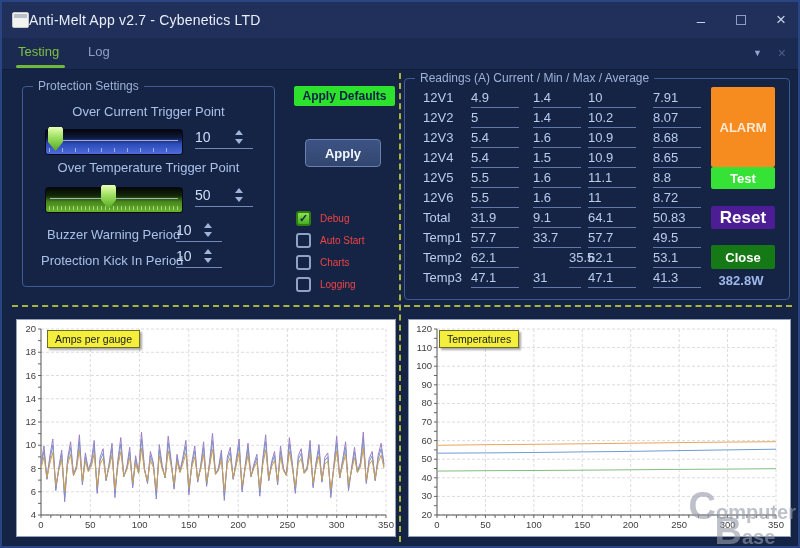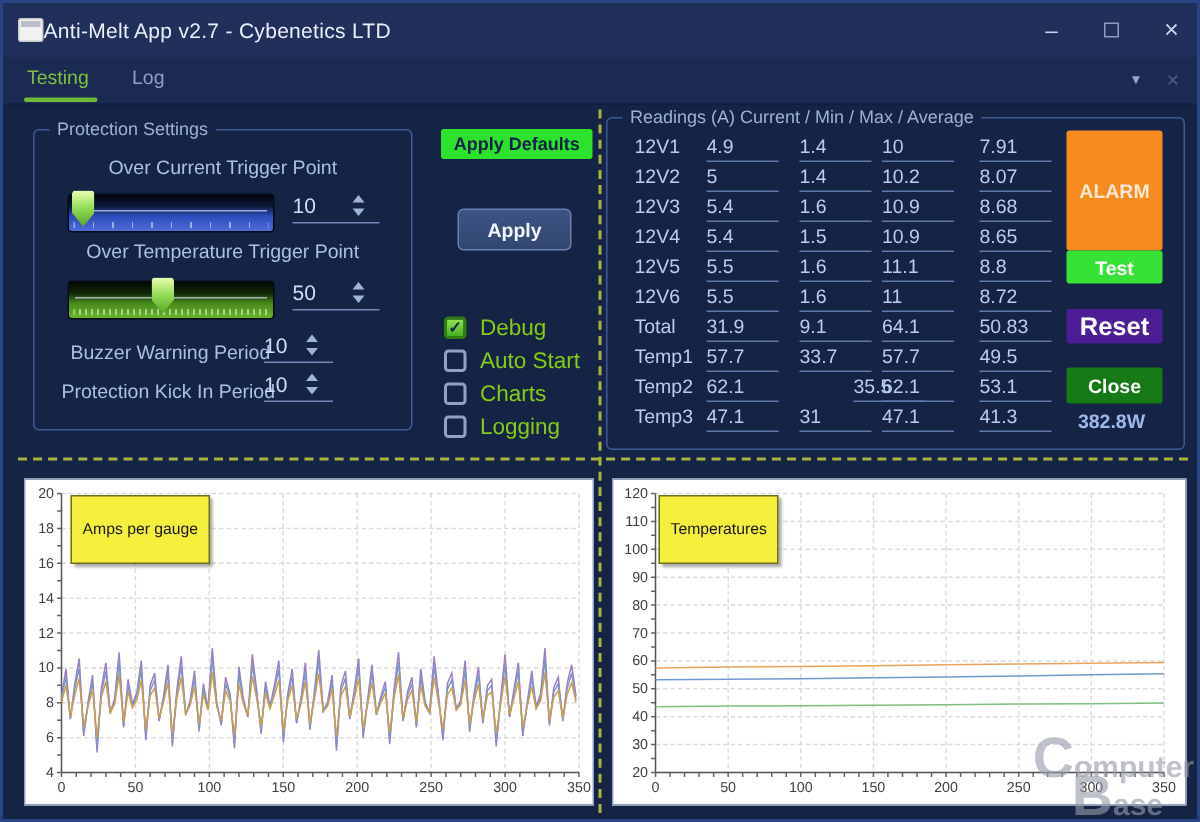--- a/index.html
+++ b/index.html
@@ -71,21 +71,21 @@
   #btn-apply { position:absolute; left:303px; top:137px; width:76px; height:28px;
     background:linear-gradient(180deg,#3d5384 0%,#32476f 100%); color:#f2f6ff;
     font-weight:bold; font-size:13px; border:1px solid #6b80b0; border-radius:4px; }
   #checkbox-list { position:absolute; left:294px; top:205px; }
   .cb-row { display:flex; align-items:center; height:22px; cursor:default; }
   .cb-box { width:15px; height:15px; border:2px solid #8fa3c8; border-radius:3px;
     margin-right:9px; display:flex; align-items:center; justify-content:center;
     font-size:11px; font-weight:bold; color:#12294f; }
   .cb-box.checked { background:linear-gradient(180deg,#90e24c 0%,#44b022 100%);
     border-color:#2e7e12; }
-  .cb-label { color:#84cc16; font-size:15px; }
+  .cb-label { color:#ef4444; font-size:10px; }
   
   #gb-readings { left:402px; top:76px; width:386px; height:222px; }
   #readings-rows { position:absolute; left:0; top:11px; width:100%; }
   .r-row { position:relative; height:20px; }
   .r-label { position:absolute; left:18px; width:46px; color:#b9cdf0;
     font-size:13px; }
   .r-cell { position:absolute; width:48px; color:#b9cdf0; font-size:13px;
     border-bottom:1px solid #5f79ab; height:18px; }
   .side-btn { position:absolute; left:306px; width:64px; border:none;
     border-radius:2px; font-weight:bold; display:flex; align-items:center;
@@ -107,21 +107,21 @@
   #splitter-v { position:absolute; left:397px; top:71px; width:0; height:469px;
     border-left:2px dashed #a9b43f; }
   
   .chart { position:absolute; top:317px; height:218px; background:#ffffff;
     border:1px solid #93a1bd; }
   #chart-amps { left:14px; width:380px; }
   #chart-temps { left:406px; width:383px; }
   .chart svg { display:block; }
   .chart-badge { position:absolute; left:30px; top:10px; background:#f3ef3c;
     border:1px solid #6e6e1e; box-shadow:2px 2px 2px rgba(0,0,0,.35);
-    font-size:10.5px; color:#1a1a1a; padding:16px 7px; white-space:nowrap; }
+    font-size:10.5px; color:#1a1a1a; padding:2px 7px; white-space:nowrap; }
   
   #watermark { position:absolute; right:2px; bottom:0px; z-index:60;
     color:rgba(150,155,170,.62); font-weight:bold; line-height:.8;
     pointer-events:none; }
   #watermark .wm-line { font-size:20px; }
   #watermark .wm-line::first-letter { font-size:38px; }
   #watermark .wm2 { margin-left:26px; margin-top:-6px; }
 </style>
 </head>
 <body>

